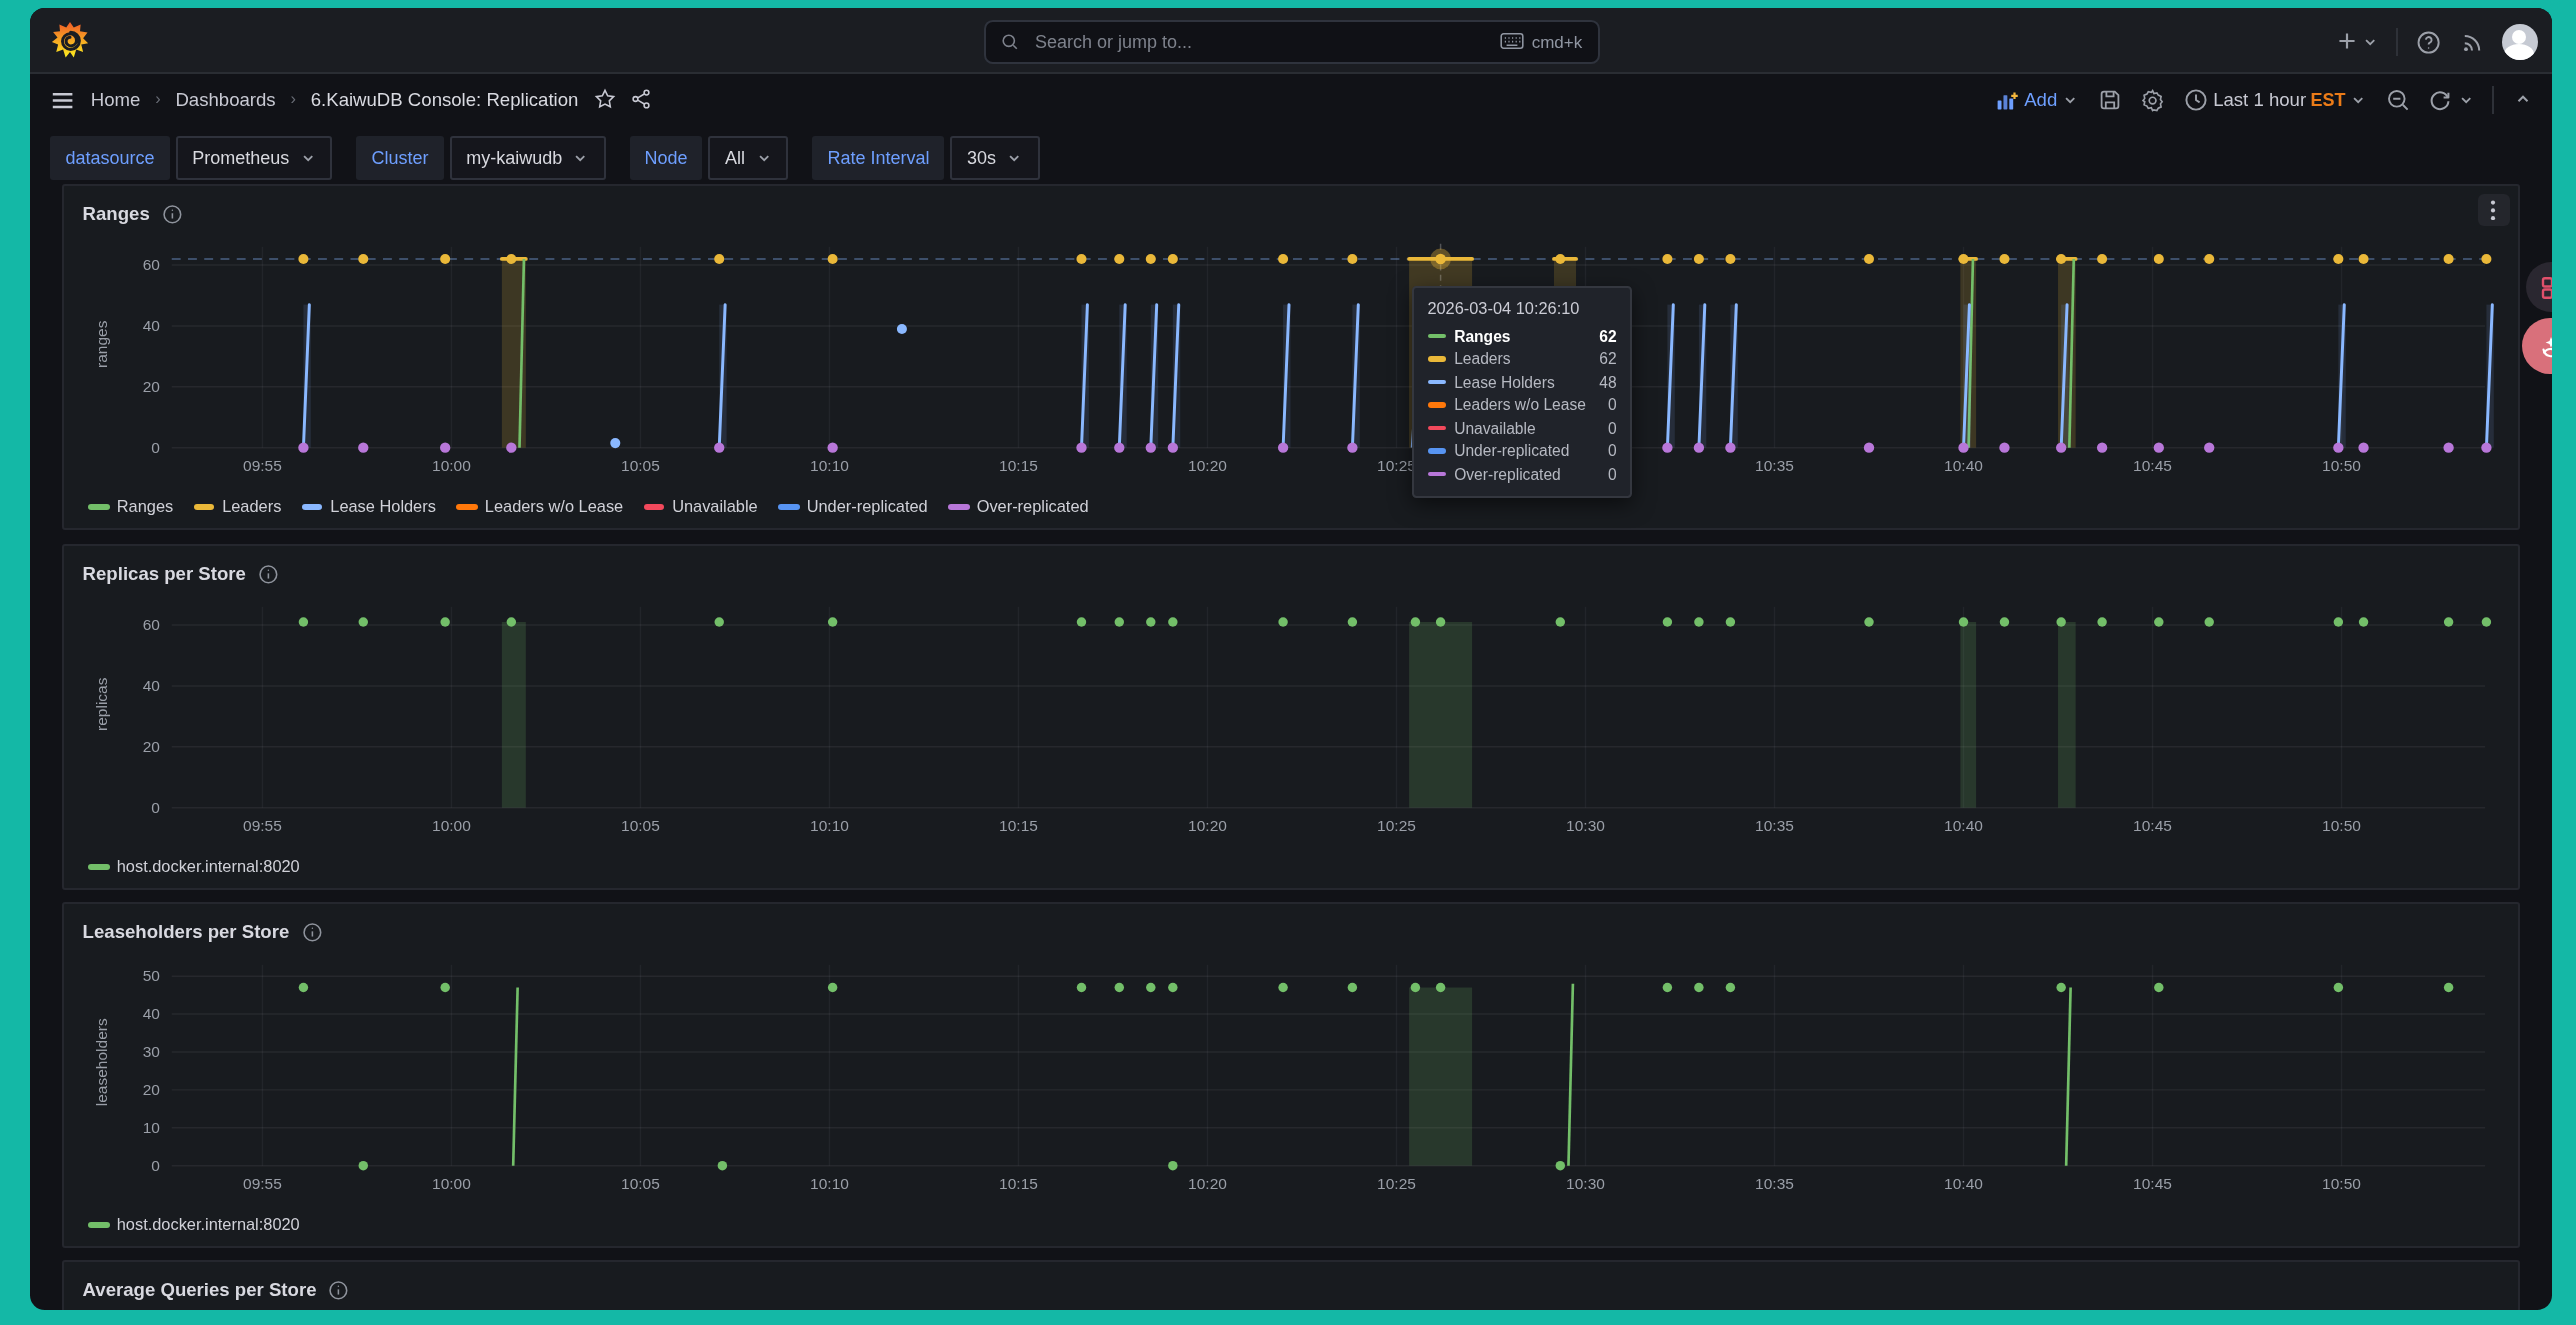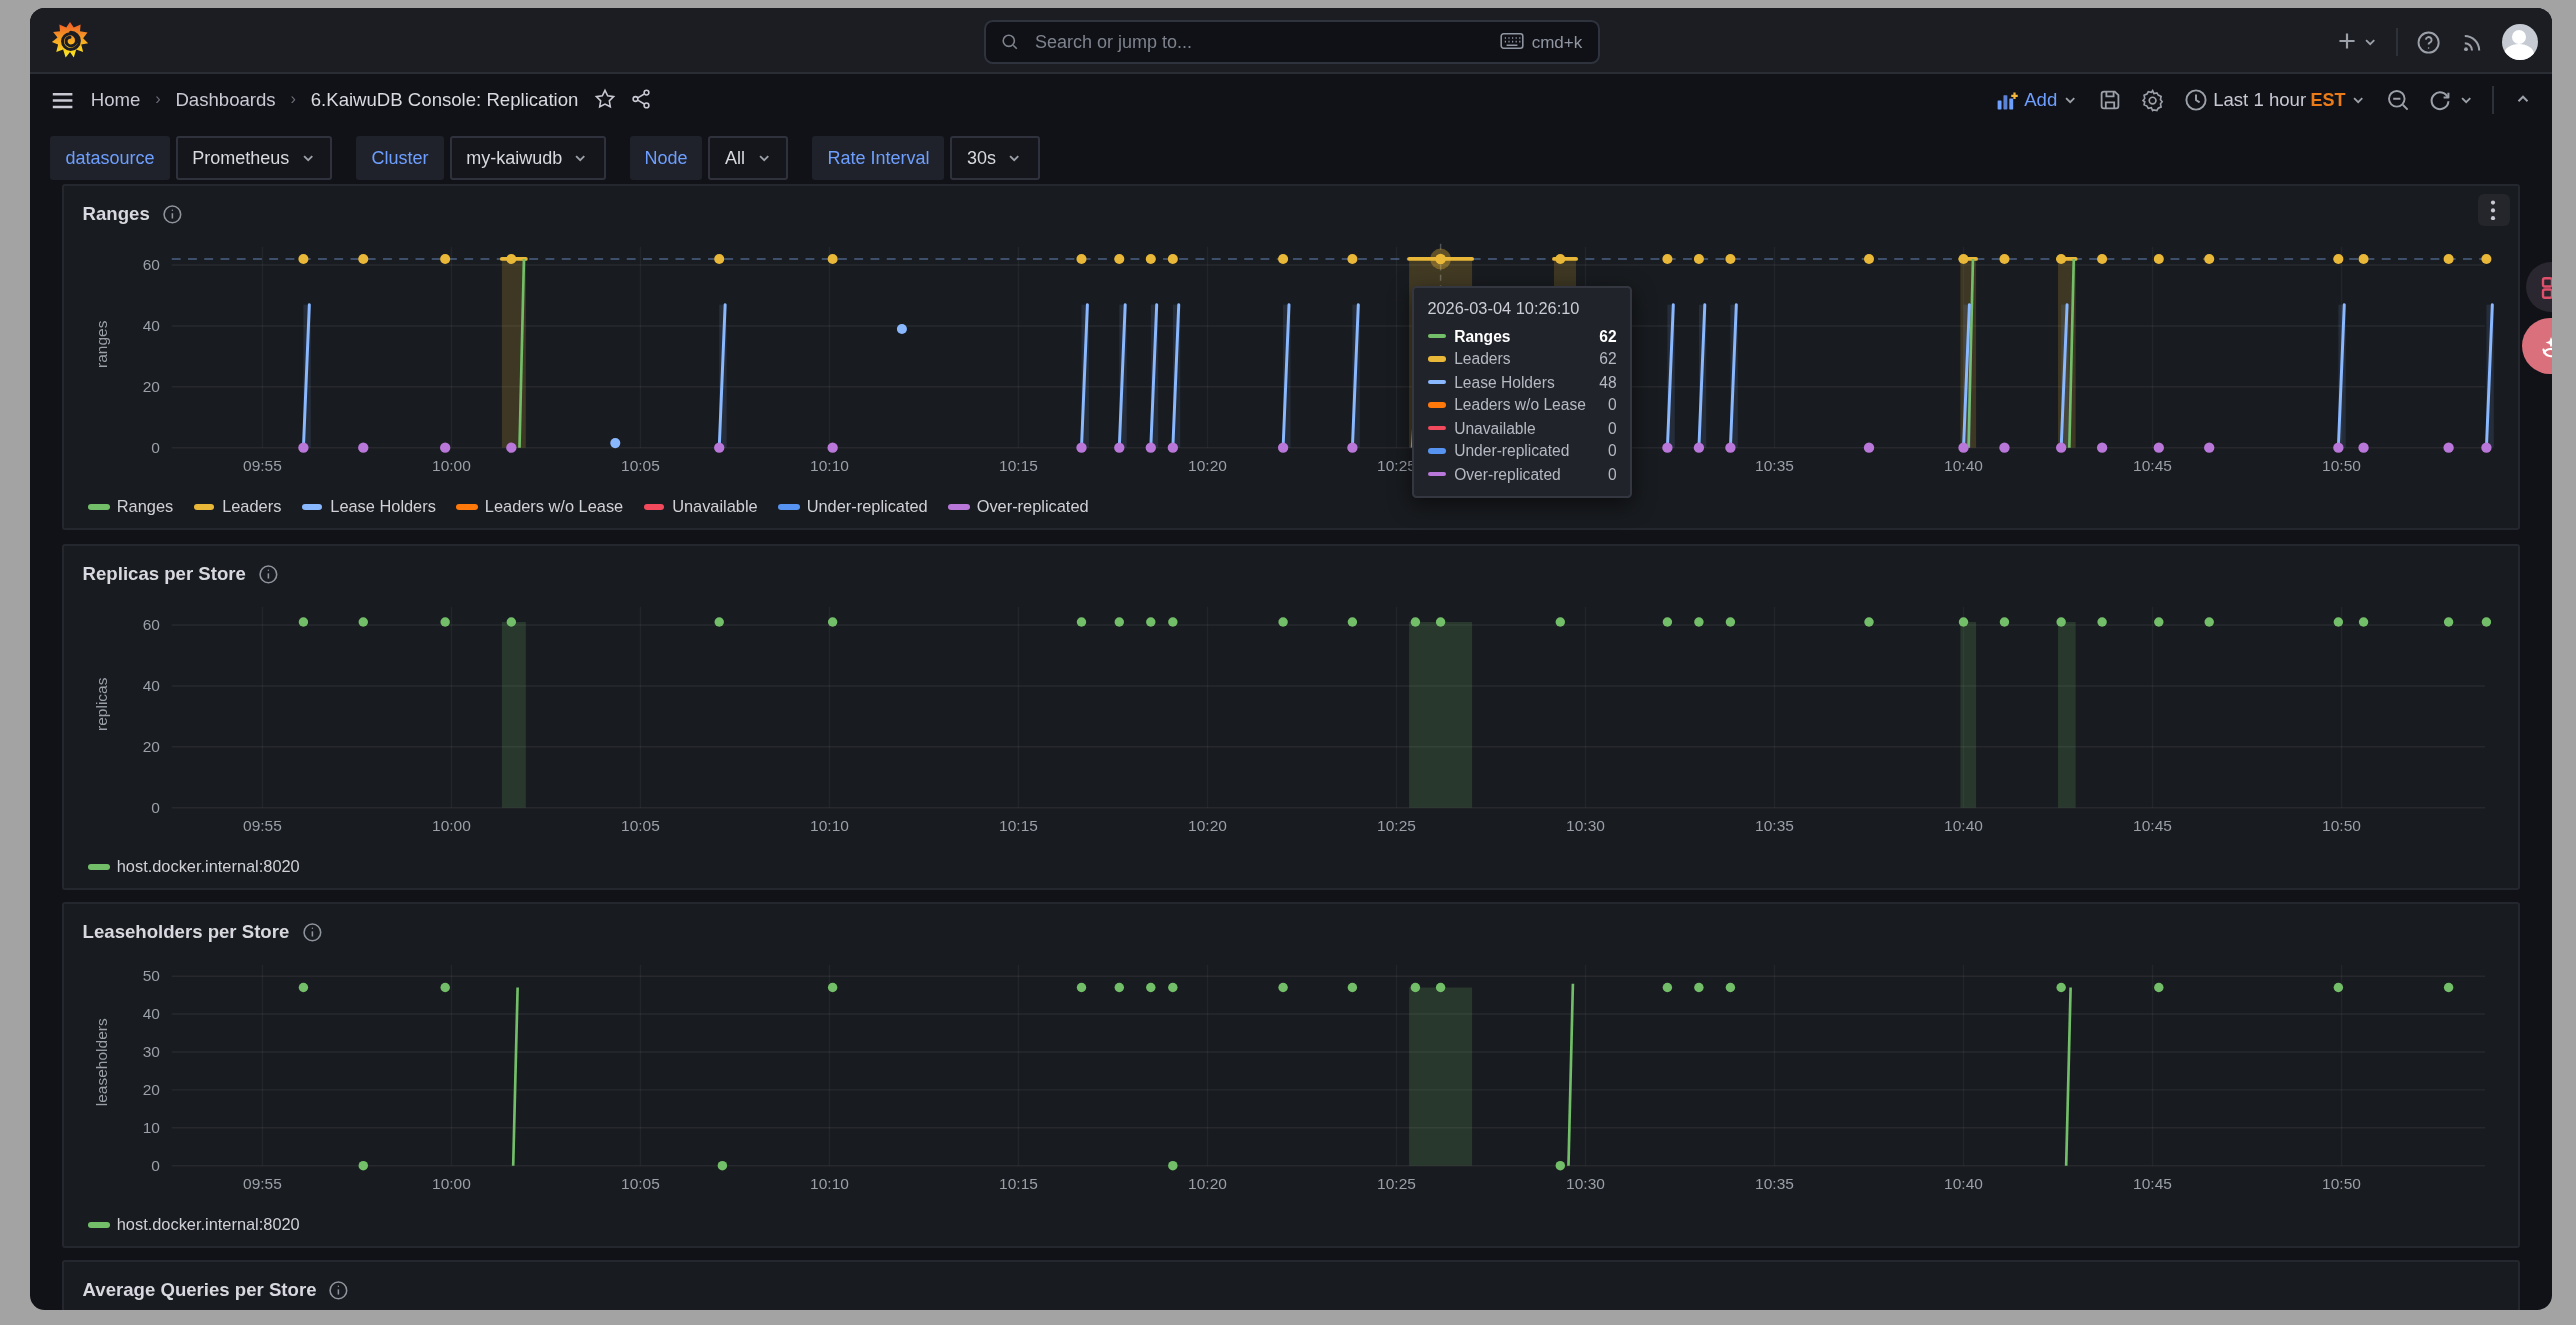--- a/index.html
+++ b/index.html
@@ -1,17 +1,17 @@
 <!DOCTYPE html>
 <html style="font-size:12px"><head>
 <meta charset="utf-8">
 <style>
   html,body{margin:0;padding:0;background:#000;}
   *{box-sizing:border-box;}
-  .stage{width:2576px;height:1325px;background:#a3a3a3;position:relative;overflow:hidden;font-family:"Liberation Sans",sans-serif;}
+  .stage{width:2576px;height:1325px;background:#14b8a6;position:relative;overflow:hidden;font-family:"Liberation Sans",sans-serif;}
   .scale{transform:scale(2);transform-origin:0 0;width:1288px;height:663px;position:relative;}
   .window{position:absolute;left:15px;top:4.4px;width:1261px;height:651px;background:#111217;border-radius:7.4px;overflow:hidden;color:#C8C9D3;}
 
   
   .topnav{position:absolute;left:0;top:0;width:100%;height:33px;background:#1B1D22;border-bottom:0.7px solid #2A2D33;display:flex;align-items:center;padding:0 10.4px;}
   .logo{width:20px;height:20px;flex:0 0 auto;}
   .searchbox{position:absolute;left:50%;transform:translateX(-50%);top:5.2px;width:308px;height:22px;background:#101116;border:0.7px solid #2F333D;border-radius:4.4px;display:flex;align-items:center;padding:0 7.4px;color:#7E828C;font-size:9px;gap:6px;}
   .searchbox input{flex:1;background:transparent;border:none;outline:none;color:#C8C9D3;font-size:9px;font-family:"Liberation Sans",sans-serif;}
   .searchbox input::placeholder{color:#7E828C;}
   .kbd-hint{display:flex;align-items:center;gap:3.7px;color:#9096A2;font-size:8.5px;}

